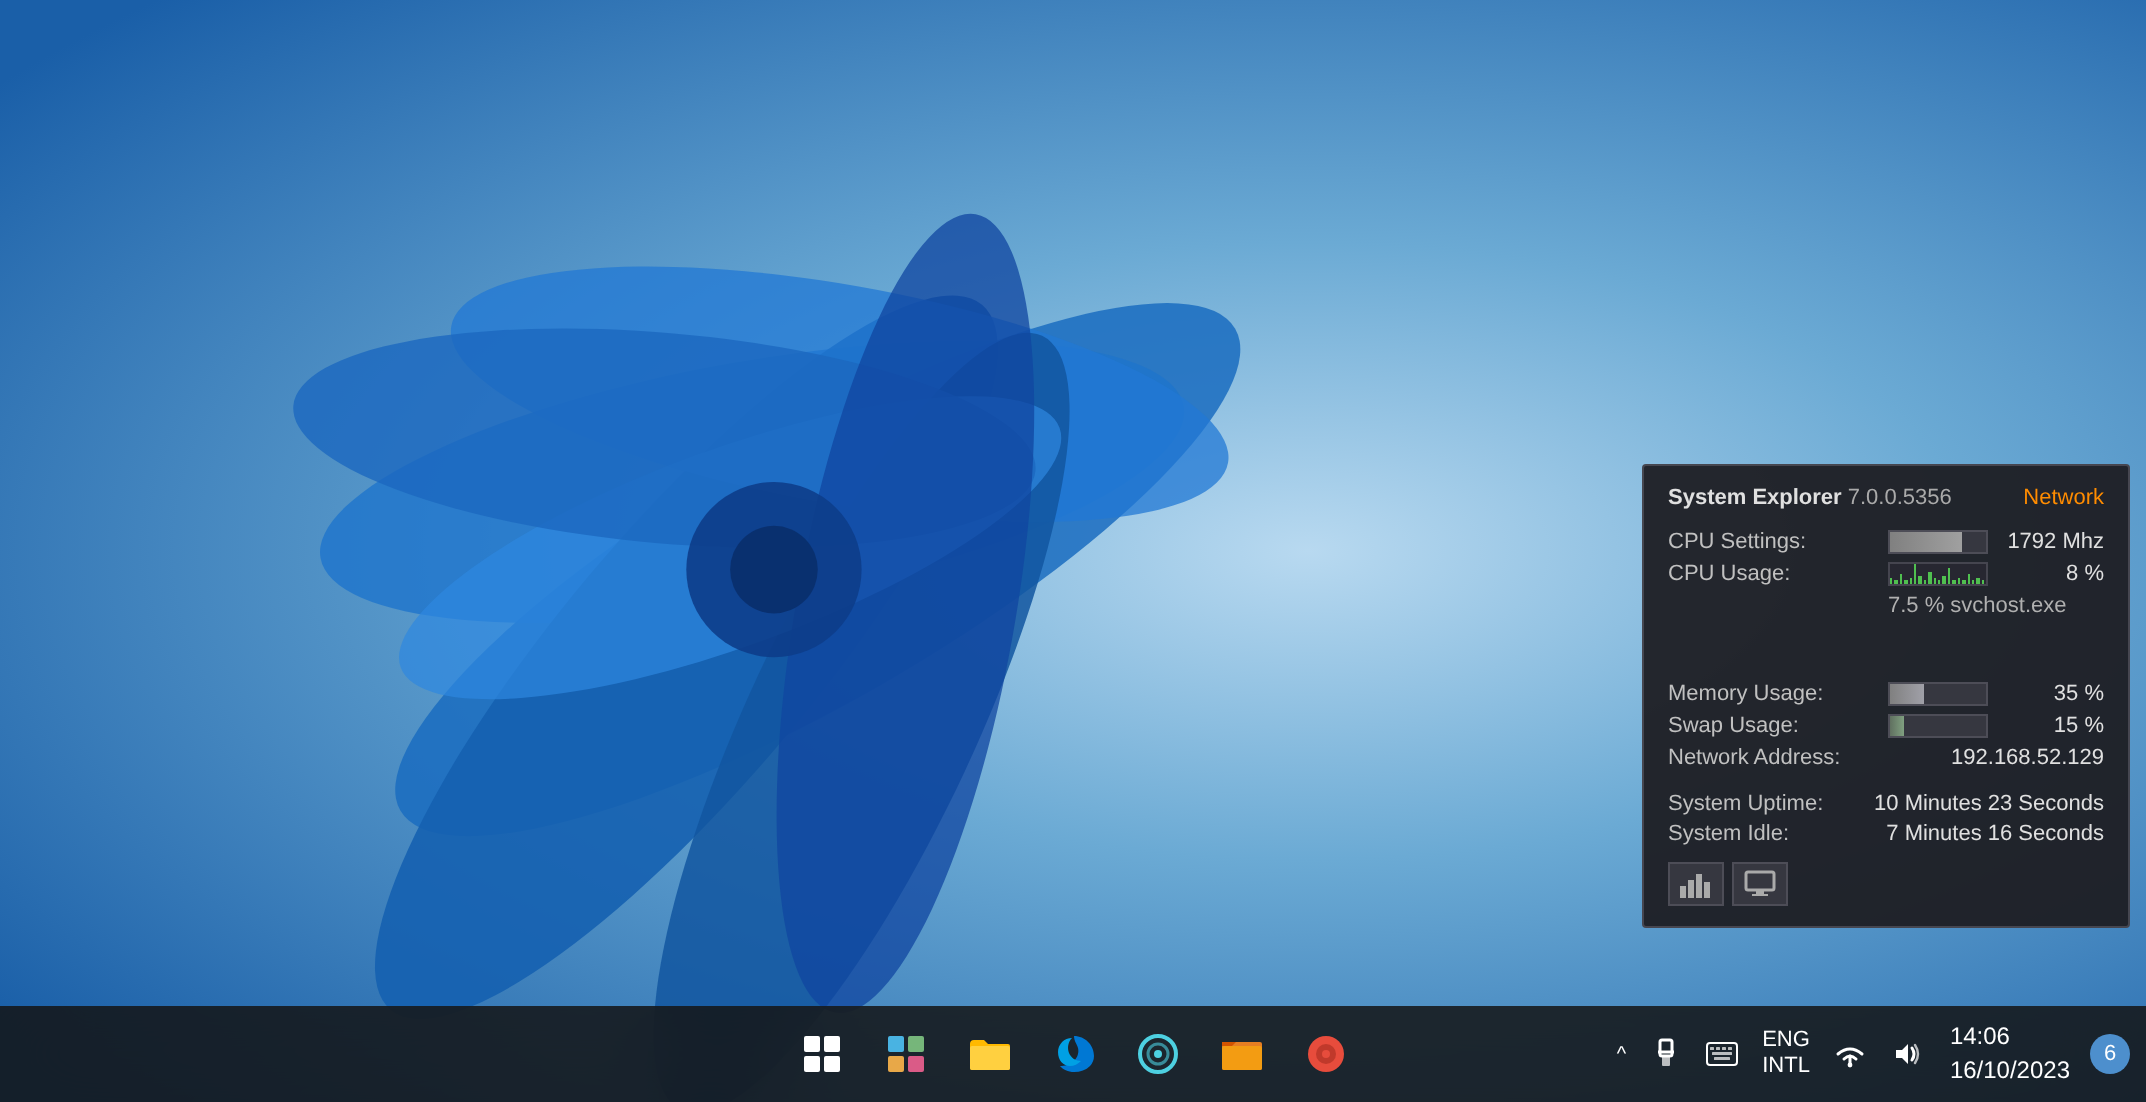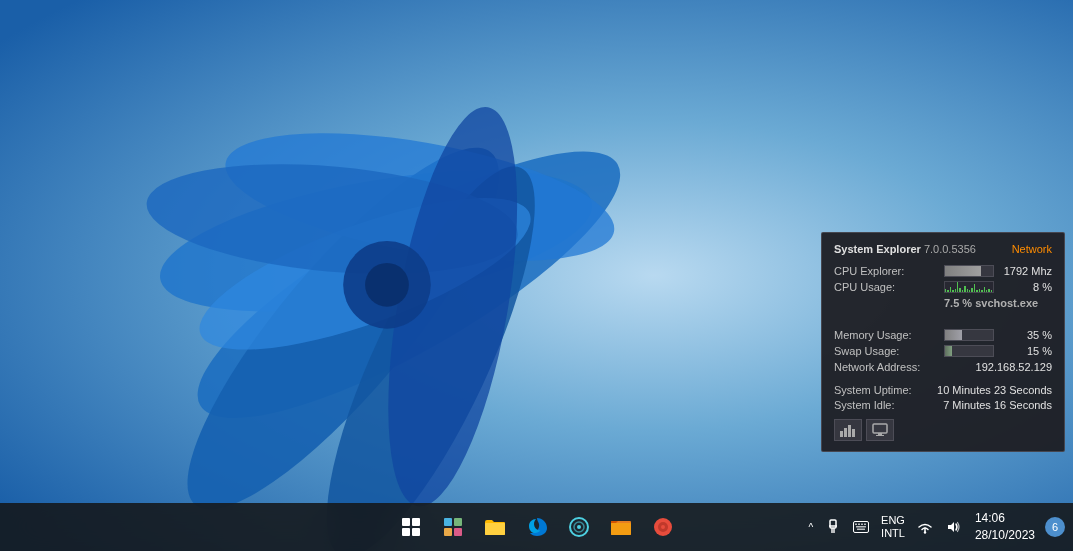--- a/index.html
+++ b/index.html
@@ -190,22 +190,21 @@
       color: #e0e0e0;
       font-size: 11px;
       text-align: right;
       min-width: 52px;
     }
 
     .widget-sub-info {
       margin-left: 110px;
       font-size: 11px;
       color: #b0b0b0;
-      margin-bottom: 12px;
-      font-weight: bold;
+      margin-bottom: 24px;
     }
 
     .widget-divider {
       height: 8px;
     }
 
     .widget-info-row {
       display: flex;
       justify-content: space-between;
       margin-bottom: 3px;
@@ -330,21 +329,21 @@
 
   <div class="system-explorer-widget">
     <div class="widget-header">
       <span>
         <strong>System Explorer</strong><span class="widget-version"> 7.0.0.5356</span>
       </span>
       <a class="widget-settings-link">Network</a>
     </div>
 
     <div class="widget-row">
-      <span class="widget-label">CPU Explorer:</span>
+      <span class="widget-label">CPU Settings:</span>
       <div class="widget-bar-container">
         <div class="widget-bar-fill cpu-freq" style="width: 75%"></div>
       </div>
       <span class="widget-value">1792 Mhz</span>
     </div>
 
     <div class="widget-row">
       <span class="widget-label">CPU Usage:</span>
       <div class="cpu-bar-wrapper">
 
@@ -533,19 +532,19 @@
       <div class="tray-icon">
         <svg width="16" height="16" viewBox="0 0 16 16">
           <path d="M3 6 L3 10 L6 10 L9 13 L9 3 L6 6 Z" fill="white"></path>
           <path d="M11 5 Q13 8 11 11" stroke="white" stroke-width="1.5" fill="none" stroke-linecap="round"></path>
           <path d="M12.5 3.5 Q15.5 8 12.5 12.5" stroke="white" stroke-width="1.2" fill="none" stroke-linecap="round" opacity="0.7"></path>
         </svg>
       </div>
 
       <div class="clock-area">
         <span>14:06</span>
-        <span>28/10/2023</span>
+        <span>16/10/2023</span>
       </div>
 
       <div class="notification-badge">6</div>
     </div>
   </div>
 </div>
 
 </body></html>

